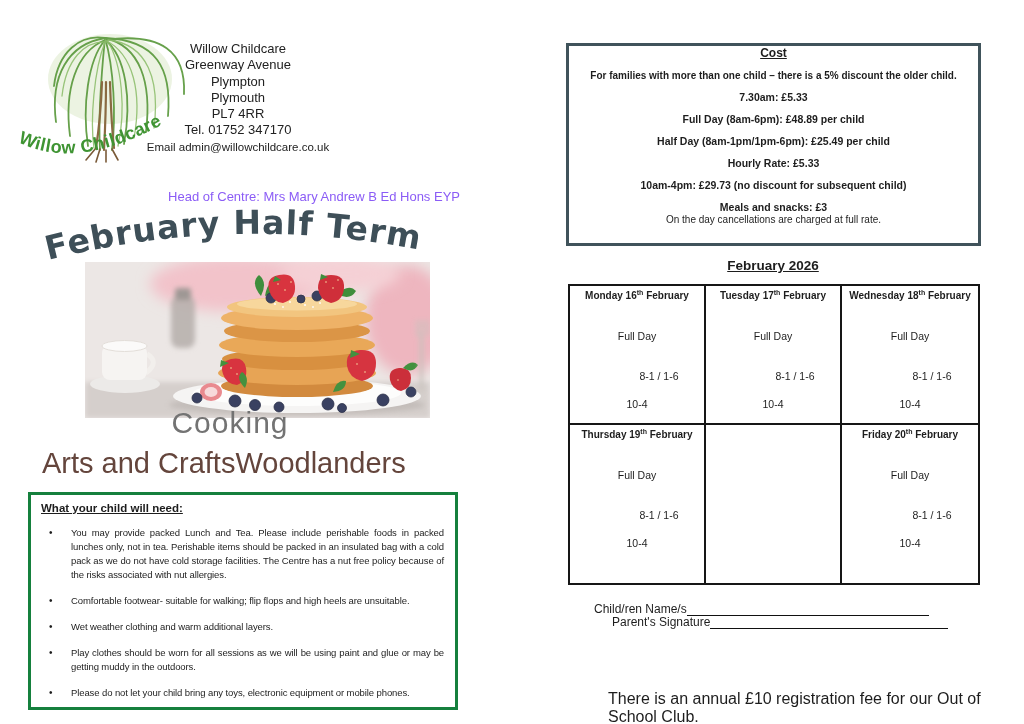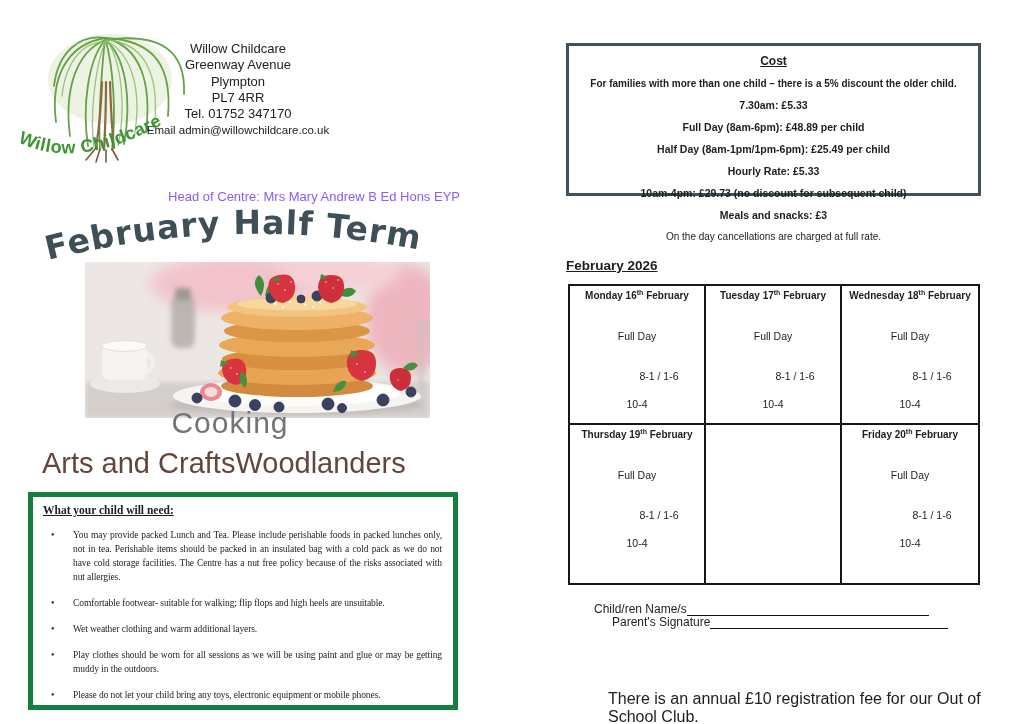--- a/index.html
+++ b/index.html
@@ -12,36 +12,36 @@
   
   .address{left:128px;top:41px;width:220px;text-align:center;font-size:13px;line-height:16.3px;color:#222;}
   .address .email{font-size:11.5px;}
   .head-centre{left:40px;top:177px;width:420px;text-align:right;font-size:13px;color:#8b5cf6;margin-top:12px;}
 
   
   .cooking{left:85px;top:406px;width:290px;text-align:center;font-size:30px;color:#737373;letter-spacing:1px;}
   .acts-row{left:42px;top:447px;width:370px;display:flex;justify-content:flex-start;font-size:29px;color:#64453c;}
 
   
-  .needs-box{left:28px;top:492px;width:430px;height:218px;border:5px solid #15803d;box-sizing:border-box;padding:7px 9px 0 10px;font-family:Liberation Serif, serif;}
+  .needs-box{left:28px;top:492px;width:430px;height:218px;border:3px solid #15803d;box-sizing:border-box;padding:7px 9px 0 10px;}
   .needs-heading{font-size:11.5px;font-weight:bold;text-decoration:underline;}
   .need-item{display:flex;margin-top:12px;font-size:9.5px;line-height:14px;letter-spacing:-0.1px;}
   .need-item .bullet{width:22px;flex:0 0 22px;padding-left:8px;font-size:10px;}
   .need-item .need-text{flex:1;padding-right:2px;text-align:justify;}
 
   
-  .cost-box{left:566px;top:43px;width:415px;height:153px;border:3px solid #40535b;box-sizing:border-box;
-            text-align:center;padding-top:8px;font-weight:bold;}
+  .cost-box{left:566px;top:43px;width:415px;height:203px;border:3px solid #40535b;box-sizing:border-box;
+            text-align:center;padding-top:0;font-weight:bold;}
   .cost-heading{font-size:12px;font-weight:bold;text-decoration:underline;}
   .cost-line{margin-top:9px;font-size:10.5px;line-height:13px;}
   .cost-line.wide{white-space:nowrap;transform:scaleX(0.95);transform-origin:50% 50%;}
-  .cost-footnote{margin-top:9px;font-size:10px;font-weight:normal;}
-
-  
-  .sched-heading{left:566px;top:258px;width:414px;font-size:13.5px;font-weight:bold;text-decoration:underline;}
+  .cost-footnote{font-size:10px;font-weight:normal;}
+
+  
+  .sched-heading{left:566px;top:258px;width:414px;text-align:center;font-size:13.5px;font-weight:bold;text-decoration:underline;}
   .sched-table{left:568px;top:284px;width:412px;height:301px;box-sizing:border-box;border:2px solid #161616;
                display:grid;grid-template-columns:1fr 1fr 1fr;grid-template-rows:139px 1fr;}
   .sched-cell{border-right:2px solid #161616;border-bottom:2px solid #161616;display:flex;flex-direction:column;align-items:center;}
   .sched-cell.last-col{border-right:none;}
   .sched-cell.last-row{border-bottom:none;}
   .cell-day{margin-top:3px;font-size:10px;font-weight:bold;}
   .cell-day sup{font-size:7px;}
   .cell-opt{font-size:10.5px;}
   .o1{margin-top:29px;} .o2{margin-top:28px;margin-left:44px;} .o3{margin-top:16px;}
 
@@ -96,20 +96,21 @@
   </defs>
   <text font-family="Liberation Sans, sans-serif" font-weight="bold" font-size="18" fill="#3f9433" letter-spacing="0.5">
     <textPath href="#logoArc">Willow Childcare</textPath>
   </text>
 </svg>
 
 <div class="abs address">
   <div>Willow Childcare</div>
   <div>Greenway Avenue</div>
   <div>Plympton</div>
+  <div>Plymouth</div>
   <div>PL7 4RR</div>
   <div>Tel. 01752 347170</div>
   <div class="email">Email admin@willowchildcare.co.uk</div>
 </div>
 
 <div class="abs head-centre">Head of Centre: Mrs Mary Andrew B Ed Hons EYP</div>
 
 <svg class="abs" style="left:44px;top:196px;width:390px;height:76px;overflow:visible" viewBox="0 0 390 76">
   <defs>
     <path id="titleArc" d="M4,64 Q195,16 386,56" fill="none"></path>

